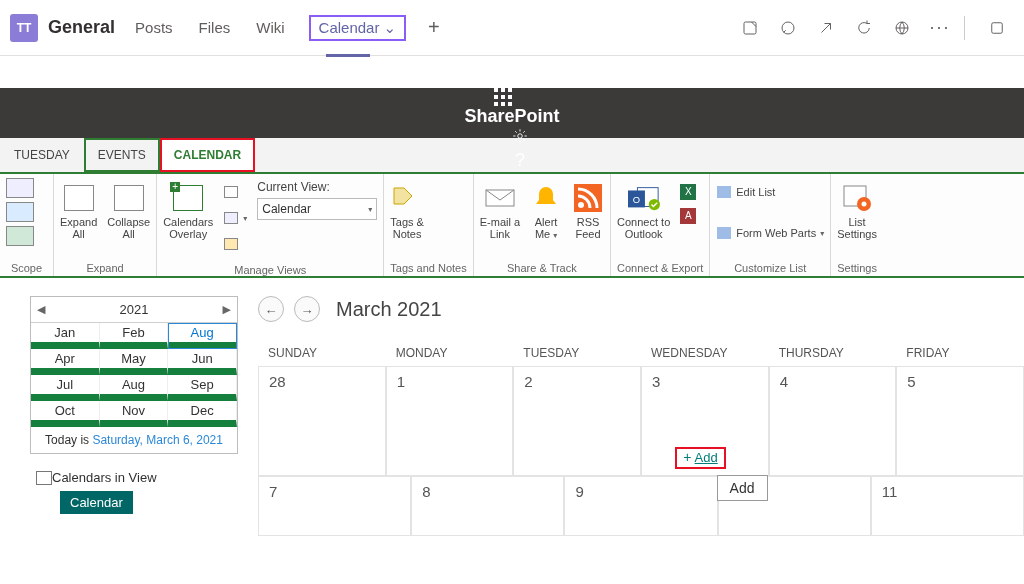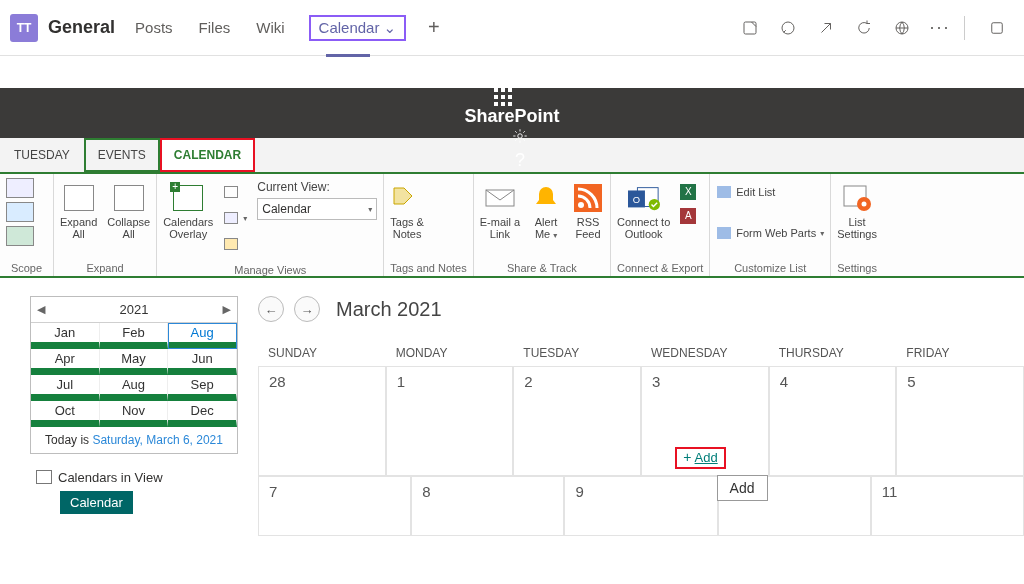--- a/index.html
+++ b/index.html
@@ -59,21 +59,21 @@
   .sidebar { width:208px;}
   .mini { border:1px solid #bdbdbd; }
   .mini-head { display:flex; align-items:center; justify-content:space-between; border-bottom:1px solid #cfcfcf; height:26px; padding:0 6px; font-size:13px; color:#333;}
   .mini-head .arr { color:#666; font-size:11px; cursor:pointer;}
   .mini-grid { display:grid; grid-template-columns:repeat(3,1fr); }
   .mini-cell { height:26px; display:flex; align-items:center; justify-content:center; font-size:13px; border-right:1px solid #eee; border-bottom:7px solid #15803d; cursor:pointer; color:#333;text-align:center;}
   .mini-cell.sel { outline:1px solid #2b88d8; outline-offset:-1px; color:#0078d4;}
   .mini-today { text-align:center; font-size:12px; padding:6px 4px;}
   .mini-today a { color:#2b88d8; text-decoration:none;}
 
-  .civ { margin-top:16px; font-size:13px; display:flex; align-items:flex-start; gap:6px; padding-left:6px;}
+  .civ { margin-top:16px; font-size:13px; display:flex; align-items:flex-end; gap:0; padding-left:6px;}
   .civ-ic { width:16px; height:14px; border:1px solid #777; background:#fff;}
   .civ-chip { display:inline-block; background:#006666; color:#fff; padding:4px 10px; margin:6px 0 0 30px; font-size:13px;}
 
   .cal-area { flex:1;}
   .cal-nav { display:flex; align-items:center; gap:10px;}
   .circ { width:26px; height:26px; border:1px solid #bbb; border-radius:50%; display:flex; align-items:center; justify-content:center; font-size:13px; color:#555; cursor:pointer; background:#fafafa;}
   .cal-title { font-size:20px; color:#444; margin-left:6px;}
   .dow { display:flex; margin-top:18px;}
   .dow div { flex:1; font-size:12px; color:#555; padding:6px 10px;}
   .week { display:flex;}

